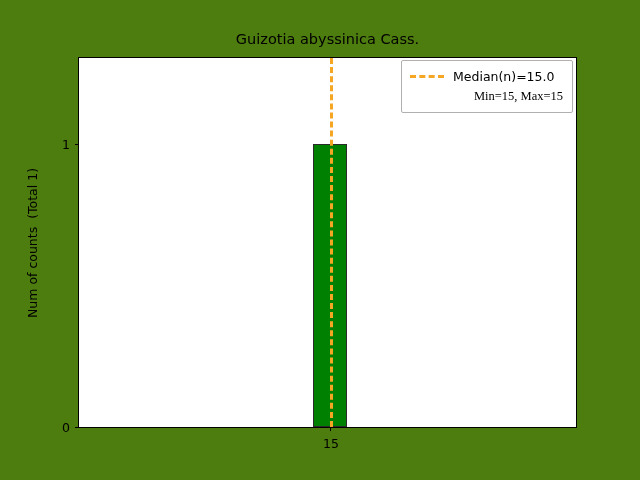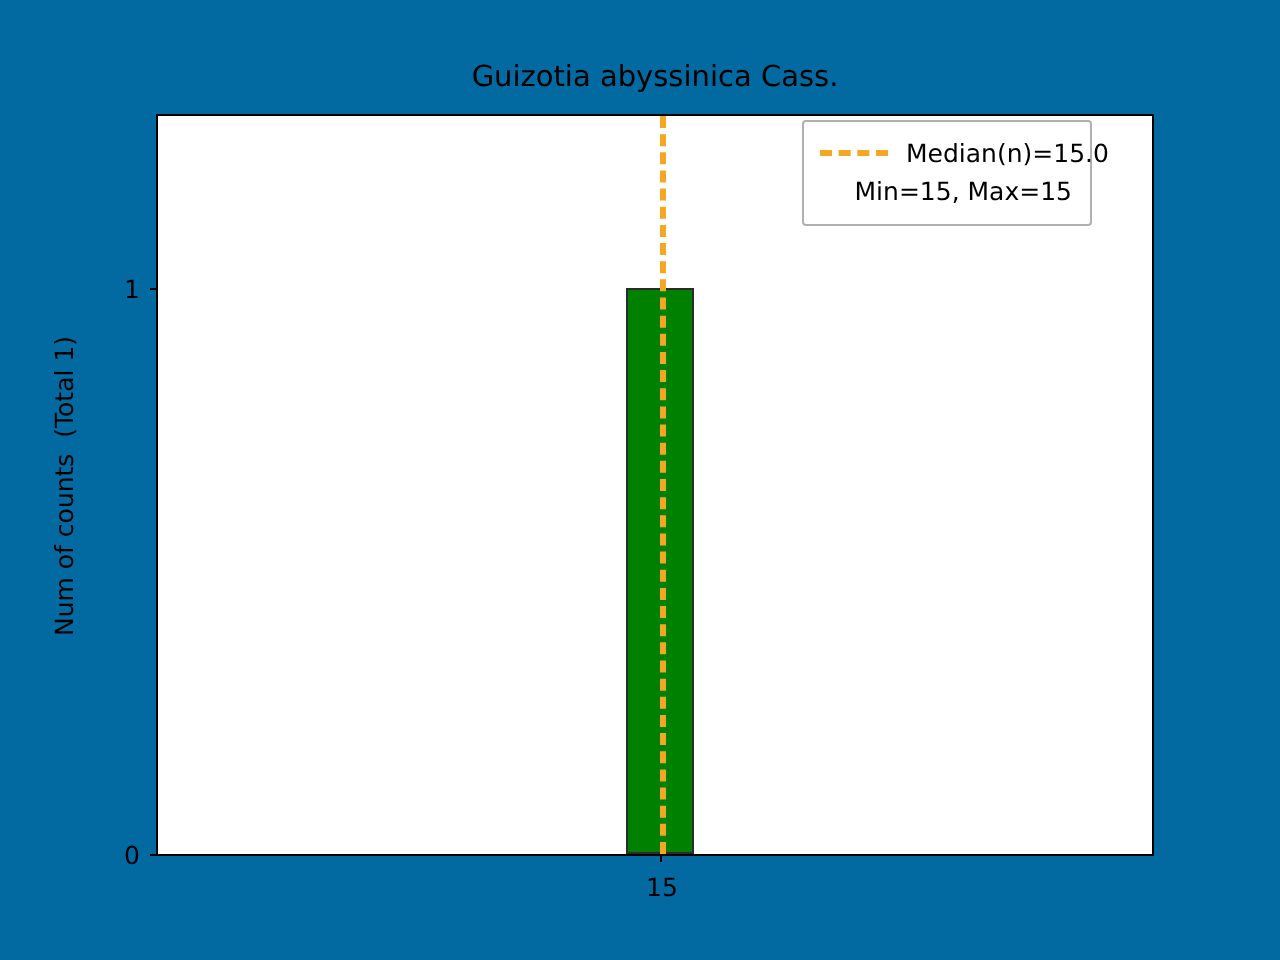--- a/index.html
+++ b/index.html
@@ -13,21 +13,21 @@
     position: relative;
     overflow: hidden;
     font-family: "DejaVu Sans", sans-serif;
     color: #000000;
   }
 
   #figure {
     position: absolute;
     left: 0; top: 0;
     width: 640px; height: 480px;
-    background: #0369a1;
+    background: #4d7c0f;
   }
 
   
   #chart-title {
     position: absolute;
     left: 78px;
     top: 30px;
     width: 499px;
     text-align: center;
     font-size: 14.5px;
@@ -131,21 +131,21 @@
     font-size: 12.5px;
     line-height: 15px;
     white-space: pre;
   }
 
   
   #legend {
     position: absolute;
     left: 401px;
     top: 60px;
-    width: 145px;
+    width: 172px;
     box-sizing: border-box;
     border: 1px solid #b0b0b0;
     border-radius: 2px;
     background: #ffffff;
     padding: 6px 8px 7px 8px;
   }
   .legend-row {
     display: flex;
     align-items: center;
     height: 19px;
@@ -158,20 +158,21 @@
   }
   .legend-text {
     font-size: 12.5px;
     line-height: 14px;
     white-space: nowrap;
     color: #000000;
   }
   .legend-row-2 {
     justify-content: flex-end;
     padding-right: 1px;
+    font-family: Liberation Serif, serif;
   }
 </style>
 </head>
 <body>
 
 <div id="figure">
 
   <div id="chart-title">Guizotia abyssinica Cass.</div>
 
   <div id="plot-area">

